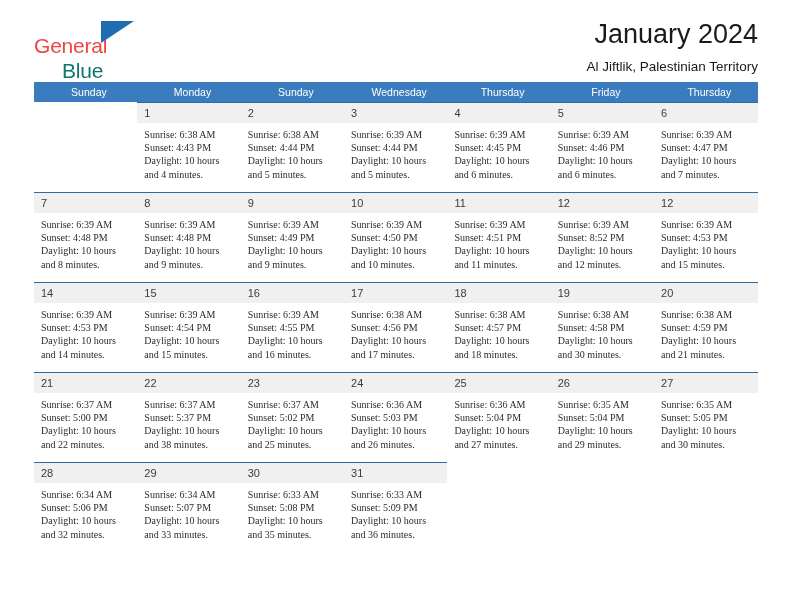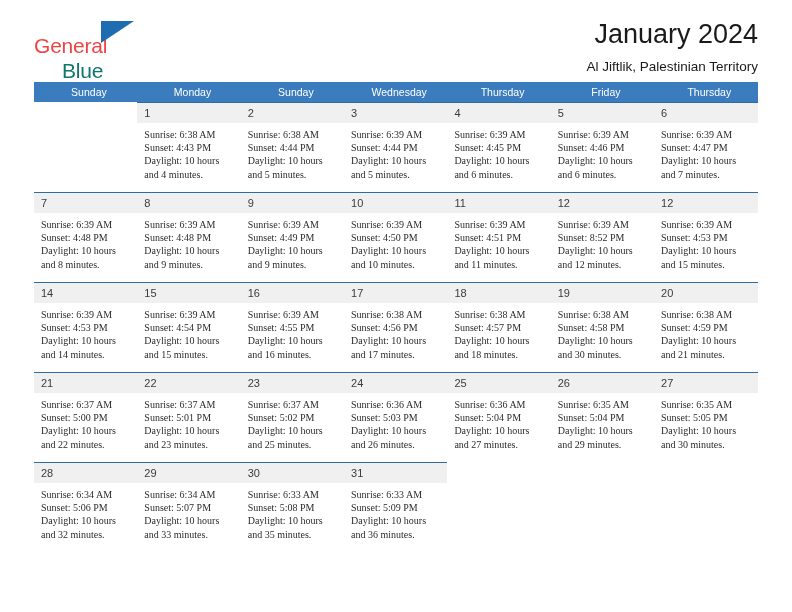--- a/index.html
+++ b/index.html
@@ -409,23 +409,23 @@
                 <div>Daylight: 10 hours</div>
                 <div>and 22 minutes.</div>
               </div>
             </div>
           </td>
           <td>
             <div class="cell">
               <div class="daynum">22</div>
               <div class="info">
                 <div>Sunrise: 6:37 AM</div>
-                <div>Sunset: 5:01 PM</div>
-                <div>Daylight: 10 hours</div>
-                <div>and 23 minutes.</div>
+                <div>Sunset: 5:37 PM</div>
+                <div>Daylight: 10 hours</div>
+                <div>and 38 minutes.</div>
               </div>
             </div>
           </td>
           <td>
             <div class="cell">
               <div class="daynum">23</div>
               <div class="info">
                 <div>Sunrise: 6:37 AM</div>
                 <div>Sunset: 5:02 PM</div>
                 <div>Daylight: 10 hours</div>

